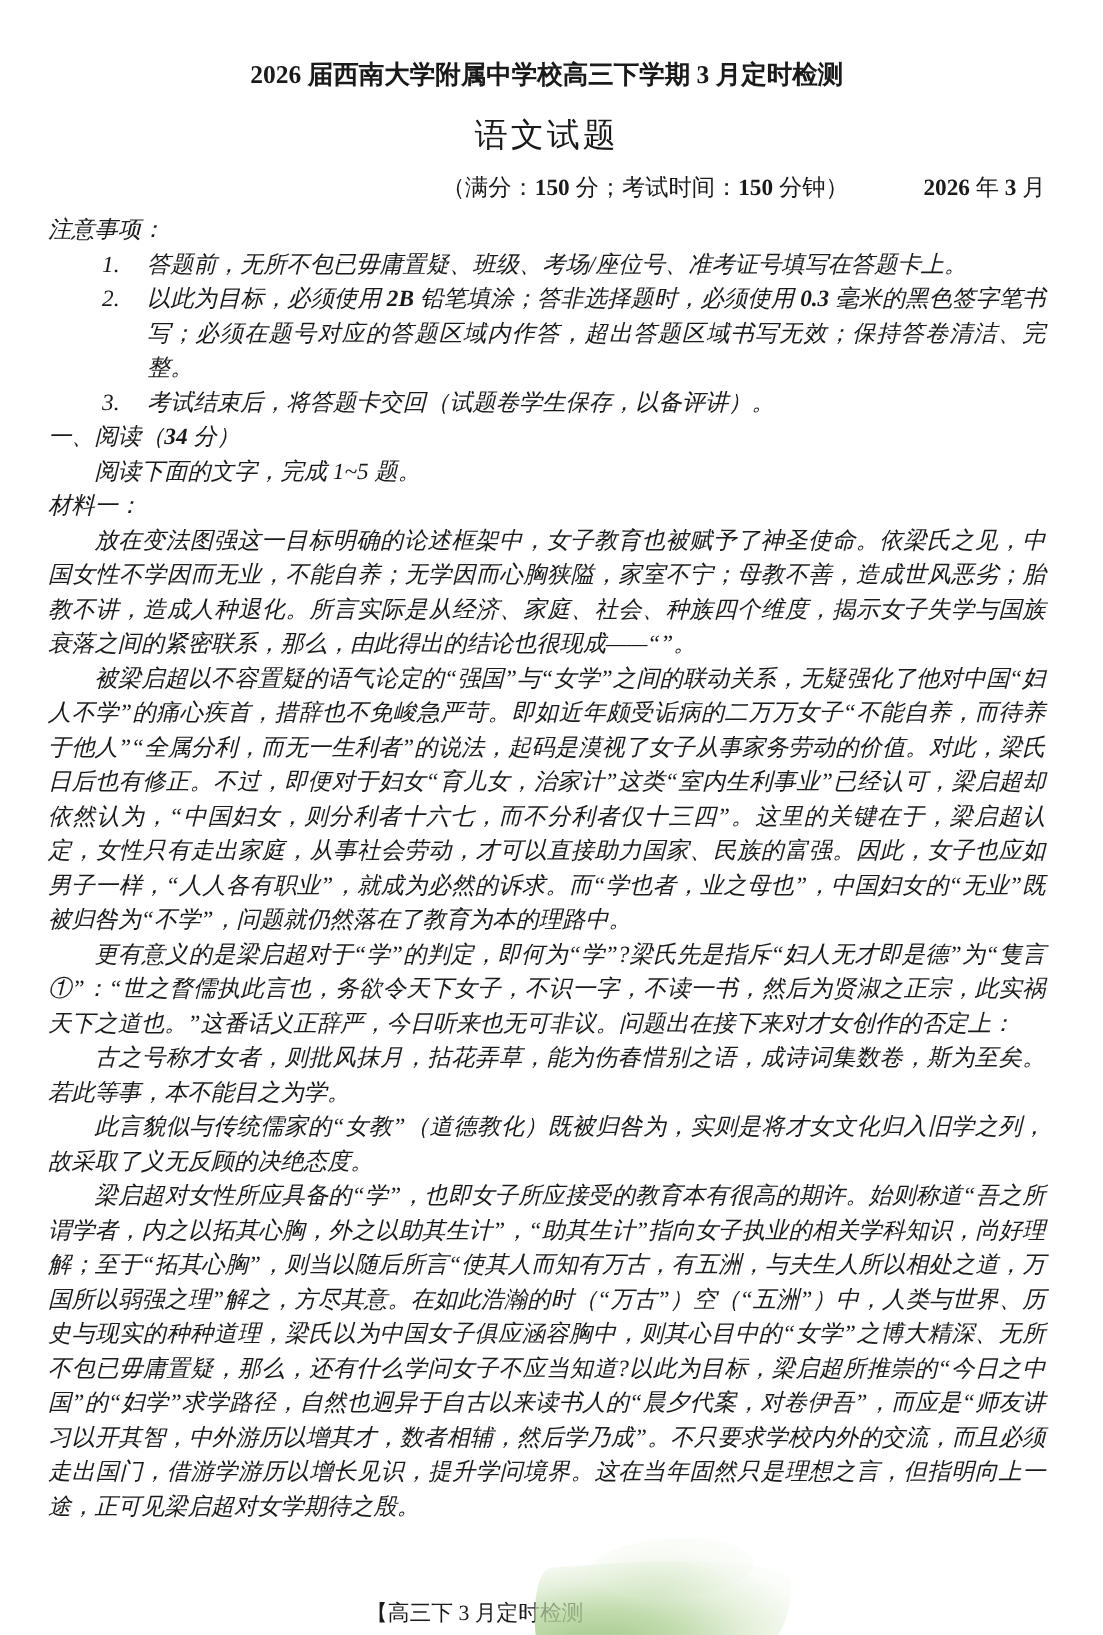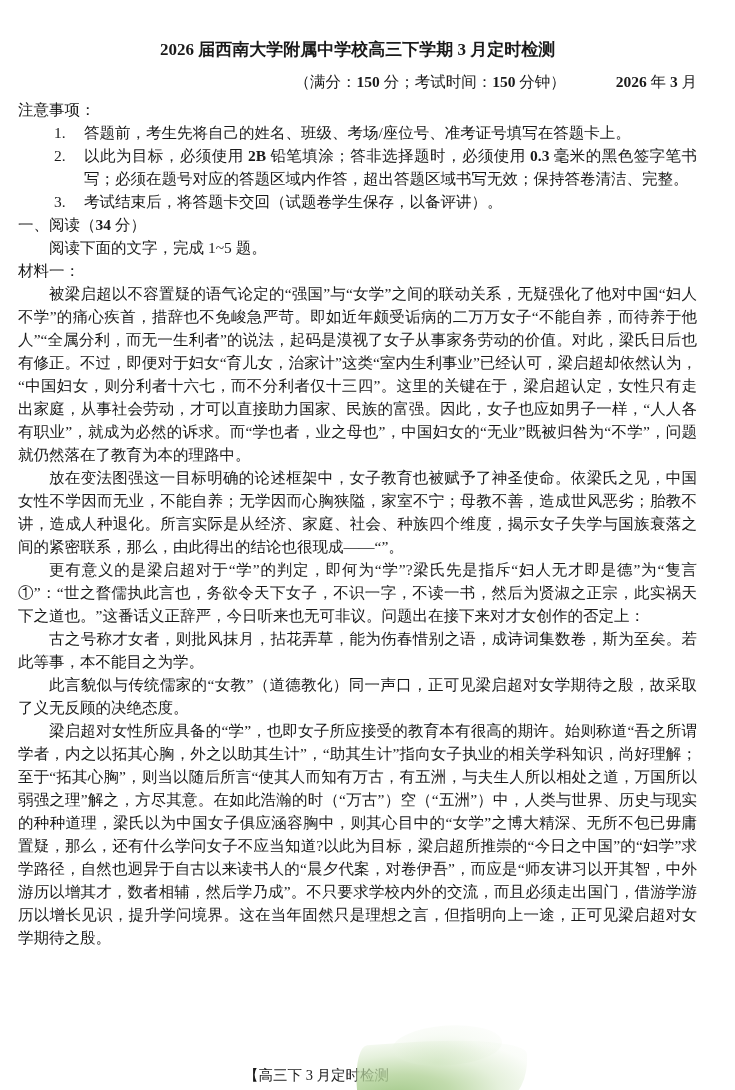--- a/index.html
+++ b/index.html
@@ -4,21 +4,21 @@
 <style>
   html,body{margin:0;padding:0;}
   body{
     width:735px;height:1090px;
     background:#ffffff;
     color:#1a1a1a;
     font-family:"Liberation Serif","DejaVu Serif",serif;
     position:relative;
     overflow:hidden;
   }
-  .page{padding:38px 38px 0 18px;}
+  .page{padding:38px 38px 0 32px;}
   .exam-title{
     text-align:center;
     font-size:17px;
     font-weight:bold;
     line-height:24px;
   }
   .paper-title{
     text-align:center;
     font-size:22px;
     line-height:32px;
@@ -30,20 +30,21 @@
     font-size:15.5px;
     line-height:24px;
     margin-top:8px;
   }
   .meta-row .date{margin-left:46px;}
   .content{
     font-size:15.5px;
     line-height:23px;
     margin-top:4px;
     text-align:justify;
+    font-style:italic;
   }
   .notice-item{display:flex;}
   .notice-num{flex:none;margin-left:36px;width:30px;}
   .notice-text{flex:1;text-align:justify;}
   .para{text-indent:2em;text-align:justify;}
   .rich b,.rich span.b{font-weight:bold;}
   .footer-text{
     position:absolute;
     left:244px;top:1066px;
     font-size:14.5px;
@@ -67,55 +68,56 @@
     border-radius:50%;
   }
 </style>
 </head>
 <body>
 
 <div class="page">
 
   <div class="exam-title">2026 届西南大学附属中学校高三下学期 3 月定时检测</div>
 
+  <div class="paper-title">语文试题</div>
 
   <div class="meta-row">
     <span class="rich"><span>（满分：</span><span class="b">150</span><span> 分；考试时间：</span><span class="b">150</span><span> 分钟）</span></span>
     <span class="rich date"><span class="b">2026</span><span> 年 </span><span class="b">3</span><span> 月</span></span>
   </div>
 
   <div class="content">
 
     <div>注意事项：</div>
 
     <div class="notice-item">
       <span class="notice-num">1.</span>
-      <span class="notice-text rich"><span>答题前，考生先将自己的姓名、班级、考场/座位号、准考证号填写在答题卡上。</span></span>
+      <span class="notice-text rich"><span>答题前，无所不包已毋庸置疑、班级、考场/座位号、准考证号填写在答题卡上。</span></span>
     </div>
     <div class="notice-item">
       <span class="notice-num">2.</span>
       <span class="notice-text rich"><span>以此为目标，必须使用 </span><span class="b">2B</span><span> 铅笔填涂；答非选择题时，必须使用 </span><span class="b">0.3</span><span> 毫米的黑色签字笔书写；必须在题号对应的答题区域内作答，超出答题区域书写无效；保持答卷清洁、完整。</span></span>
     </div>
     <div class="notice-item">
       <span class="notice-num">3.</span>
       <span class="notice-text rich"><span>考试结束后，将答题卡交回（试题卷学生保存，以备评讲）。</span></span>
     </div>
 
     <div class="rich"><span>一、阅读（</span><span class="b">34</span><span> 分）</span></div>
 
 
     <div class="para">阅读下面的文字，完成 1~5 题。</div>
 
     <div>材料一：</div>
 
+    <div class="para">放在变法图强这一目标明确的论述框架中，女子教育也被赋予了神圣使命。依梁氏之见，中国女性不学因而无业，不能自养；无学因而心胸狭隘，家室不宁；母教不善，造成世风恶劣；胎教不讲，造成人种退化。所言实际是从经济、家庭、社会、种族四个维度，揭示女子失学与国族衰落之间的紧密联系，那么，由此得出的结论也很现成——“”。</div>
     <div class="para">被梁启超以不容置疑的语气论定的“强国”与“女学”之间的联动关系，无疑强化了他对中国“妇人不学”的痛心疾首，措辞也不免峻急严苛。即如近年颇受诟病的二万万女子“不能自养，而待养于他人”“全属分利，而无一生利者”的说法，起码是漠视了女子从事家务劳动的价值。对此，梁氏日后也有修正。不过，即便对于妇女“育儿女，治家计”这类“室内生利事业”已经认可，梁启超却依然认为，“中国妇女，则分利者十六七，而不分利者仅十三四”。这里的关键在于，梁启超认定，女性只有走出家庭，从事社会劳动，才可以直接助力国家、民族的富强。因此，女子也应如男子一样，“人人各有职业”，就成为必然的诉求。而“学也者，业之母也”，中国妇女的“无业”既被归咎为“不学”，问题就仍然落在了教育为本的理路中。</div>
-    <div class="para">放在变法图强这一目标明确的论述框架中，女子教育也被赋予了神圣使命。依梁氏之见，中国女性不学因而无业，不能自养；无学因而心胸狭隘，家室不宁；母教不善，造成世风恶劣；胎教不讲，造成人种退化。所言实际是从经济、家庭、社会、种族四个维度，揭示女子失学与国族衰落之间的紧密联系，那么，由此得出的结论也很现成——“”。</div>
     <div class="para">更有意义的是梁启超对于“学”的判定，即何为“学”?梁氏先是指斥“妇人无才即是德”为“隻言①”：“世之瞀儒执此言也，务欲令天下女子，不识一字，不读一书，然后为贤淑之正宗，此实祸天下之道也。”这番话义正辞严，今日听来也无可非议。问题出在接下来对才女创作的否定上：</div>
     <div class="para">古之号称才女者，则批风抹月，拈花弄草，能为伤春惜别之语，成诗词集数卷，斯为至矣。若此等事，本不能目之为学。</div>
-    <div class="para">此言貌似与传统儒家的“女教”（道德教化）同一声口，正可见梁启超对女学期待之殷，故采取了义无反顾的决绝态度。</div>
+    <div class="para">此言貌似与传统儒家的“女教”（道德教化）既被归咎为，实则是将才女文化归入旧学之列，故采取了义无反顾的决绝态度。</div>
     <div class="para">梁启超对女性所应具备的“学”，也即女子所应接受的教育本有很高的期许。始则称道“吾之所谓学者，内之以拓其心胸，外之以助其生计”，“助其生计”指向女子执业的相关学科知识，尚好理解；至于“拓其心胸”，则当以随后所言“使其人而知有万古，有五洲，与夫生人所以相处之道，万国所以弱强之理”解之，方尽其意。在如此浩瀚的时（“万古”）空（“五洲”）中，人类与世界、历史与现实的种种道理，梁氏以为中国女子俱应涵容胸中，则其心目中的“女学”之博大精深、无所不包已毋庸置疑，那么，还有什么学问女子不应当知道?以此为目标，梁启超所推崇的“今日之中国”的“妇学”求学路径，自然也迥异于自古以来读书人的“晨夕代案，对卷伊吾”，而应是“师友讲习以开其智，中外游历以增其才，数者相辅，然后学乃成”。不只要求学校内外的交流，而且必须走出国门，借游学游历以增长见识，提升学问境界。这在当年固然只是理想之言，但指明向上一途，正可见梁启超对女学期待之殷。</div>
 
   </div>
 </div>
 
 <div class="footer-text">【高三下 3 月定时检测</div>
 
 <div class="leaf-watermark">
   <div class="leaf-tip"></div>
 </div>

